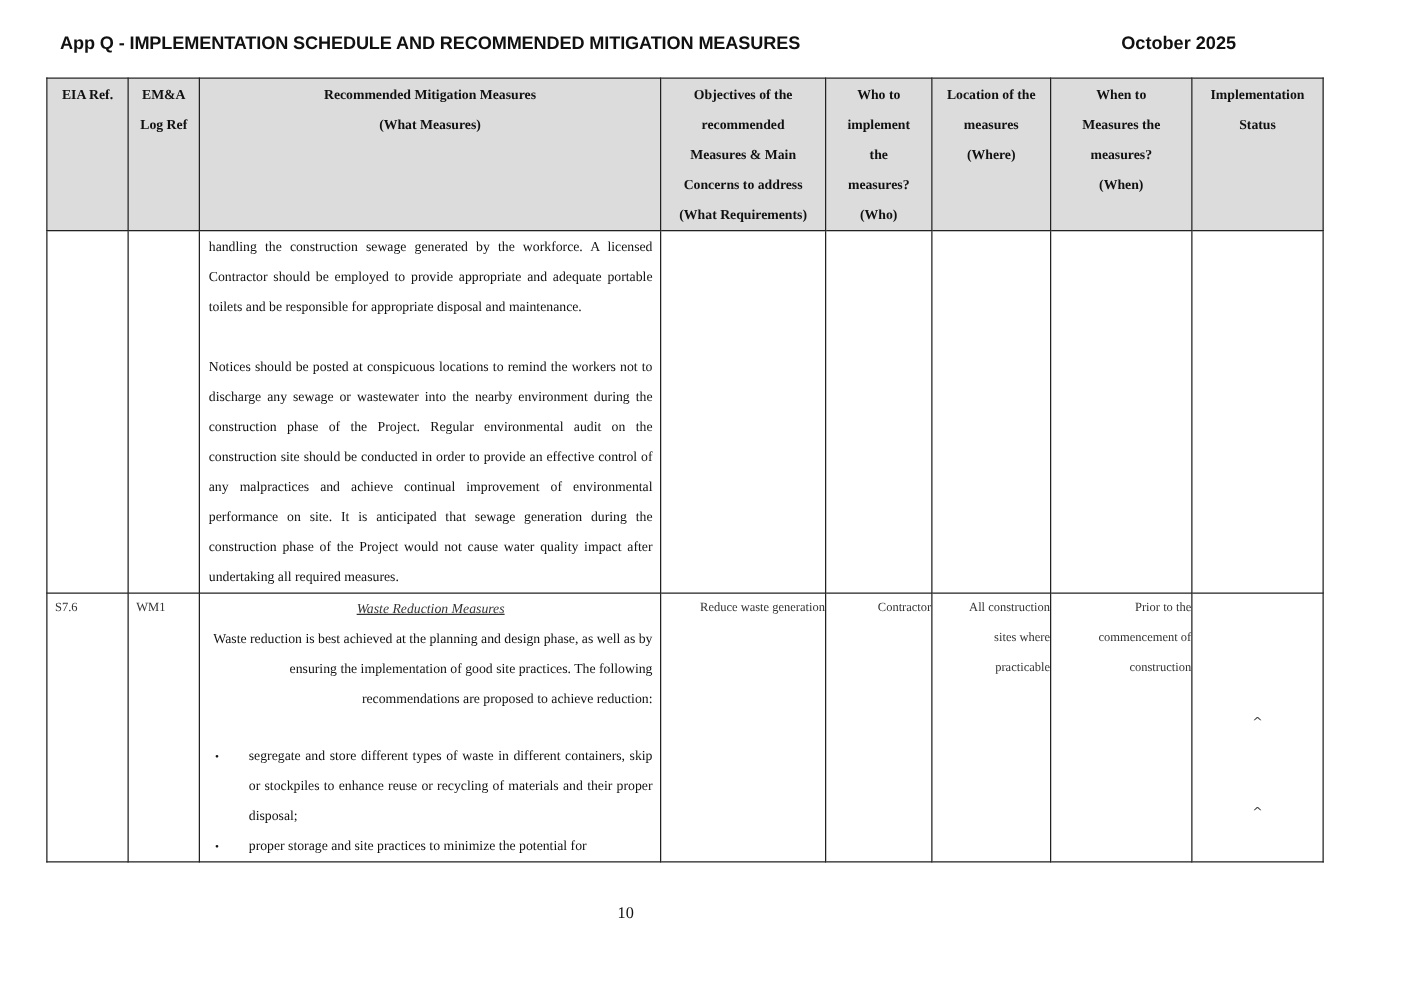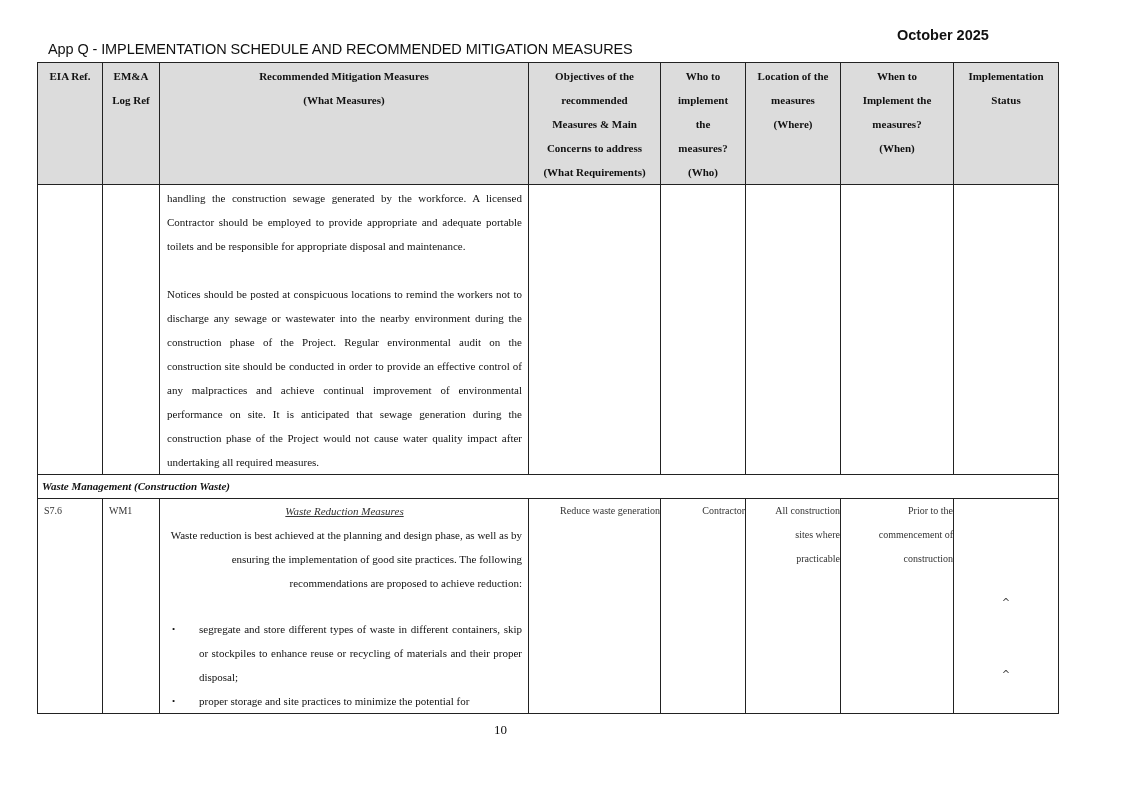--- a/index.html
+++ b/index.html
@@ -1,19 +1,19 @@
 <!DOCTYPE html>
 <html><head>
 <meta charset="utf-8">
 <style>
   html, body { margin:0; padding:0; background:#ffffff; }
   body { width:1123px; height:794px; position:relative; overflow:hidden; }
   .hdr-title {
-    position:absolute; left:48px; top:41px;
-    font-family:"Liberation Sans", sans-serif; font-weight:normal; font-size:14.5px; color:#111;
+    position:absolute; left:48px; top:27px;
+    font-family:"Liberation Sans", sans-serif; font-weight:bold; font-size:14.5px; color:#111;
     letter-spacing:-0.1px;
   }
   .hdr-date {
     position:absolute; left:897px; top:27px;
     font-family:Liberation Sans, sans-serif; font-weight:bold; font-size:14.5px; color:#111;
   }
   table.sched {
     position:absolute; left:37px; top:62px; width:1021px;
     border-collapse:collapse; table-layout:fixed;
     font-family:"Liberation Serif", serif; color:#111;
@@ -92,21 +92,21 @@
       <span>measures?</span>
       <span>(Who)</span>
     </th>
     <th>
       <span>Location of the</span>
       <span>measures</span>
       <span>(Where)</span>
     </th>
     <th>
       <span>When to</span>
-      <span>Implement the</span>
+      <span>Measures the</span>
       <span>measures?</span>
       <span>(When)</span>
     </th>
     <th>
       <span>Implementation</span>
       <span>Status</span>
     </th>
   </tr>
 
   <tr class="sewage-row">
@@ -117,23 +117,20 @@
       <div class="para-gap"></div>
       <div>Notices should be posted at conspicuous locations to remind the workers not to discharge any sewage or wastewater into the nearby environment during the construction phase of the Project. Regular environmental audit on the construction site should be conducted in order to provide an effective control of any malpractices and achieve continual improvement of environmental performance on site. It is anticipated that sewage generation during the construction phase of the Project would not cause water quality impact after undertaking all required measures.</div>
     </td>
     <td></td>
     <td></td>
     <td></td>
     <td></td>
     <td></td>
   </tr>
 
-  <tr class="section-row">
-    <td colspan="8" class="section-label">Waste Management (Construction Waste)</td>
-  </tr>
 
   <tr class="wm-row">
     <td class="ref-cell">S7.6</td>
     <td class="ref-cell">WM1</td>
     <td class="wm-body">
       <div class="wm-heading">Waste Reduction Measures</div>
       <div class="wm-intro">Waste reduction is best achieved at the planning and design phase, as well as by ensuring the implementation of good site practices. The following recommendations are proposed to achieve reduction:</div>
       <div style="height:22px"></div>
       <div class="bullet">
         <span class="dot">•</span>

